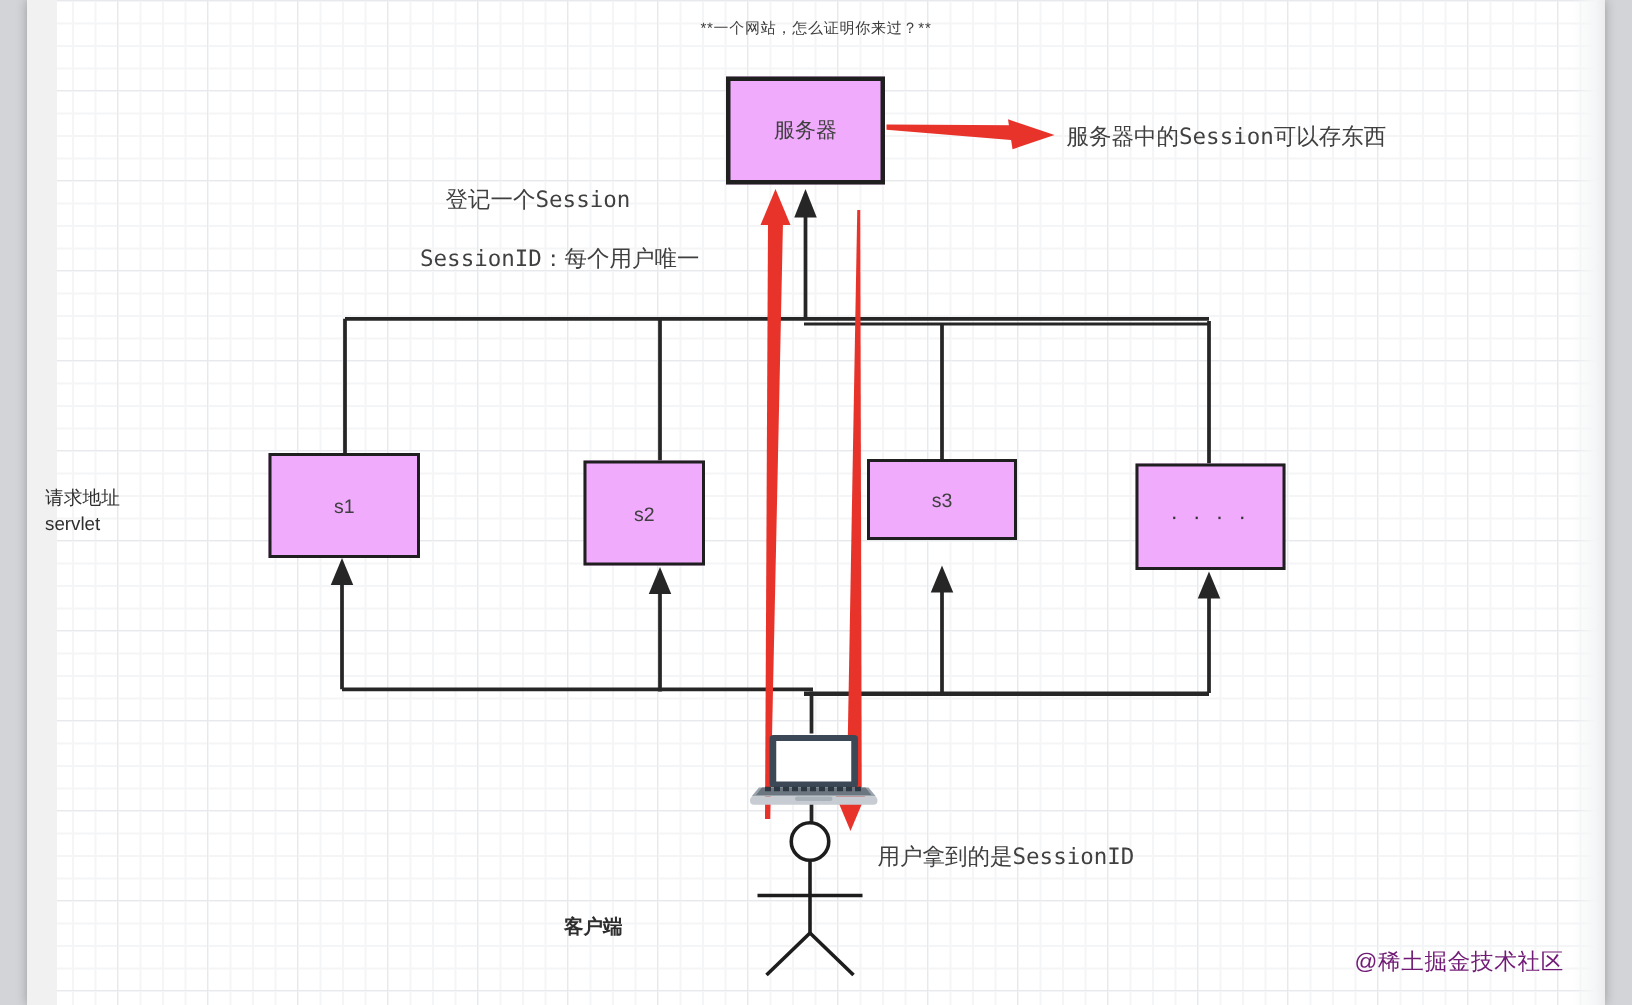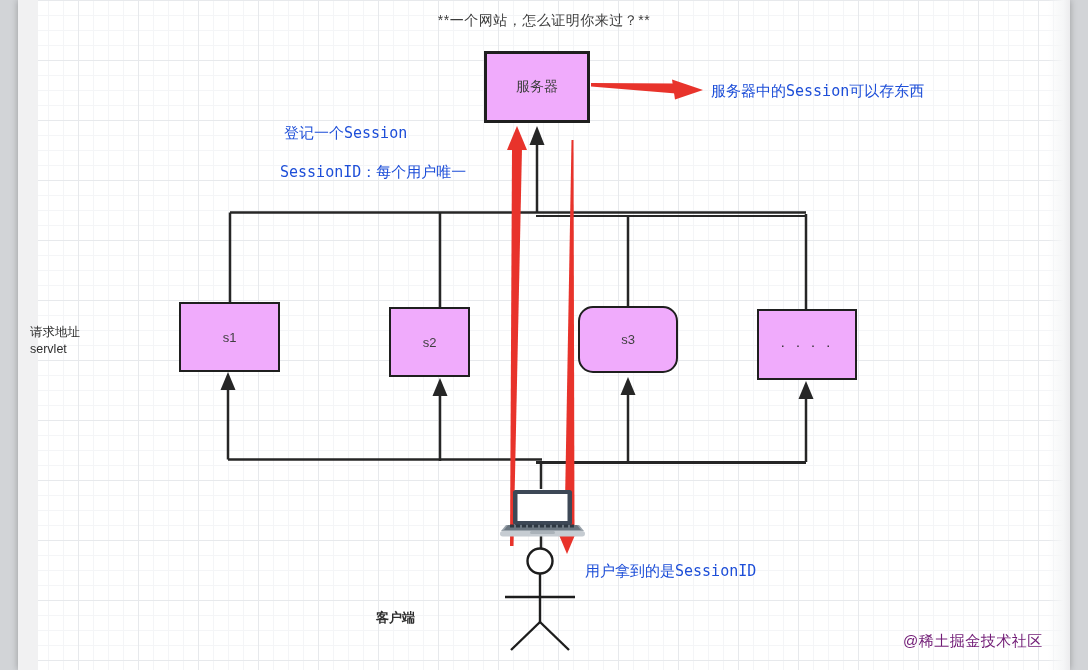--- a/index.html
+++ b/index.html
@@ -24,31 +24,31 @@
     position:absolute;left:0;top:0;width:20px;height:670px;
     background:#f1f1f2;
   }
   .canvas-right-fade{
     position:absolute;right:0;top:0;width:22px;height:670px;
     background:linear-gradient(90deg, rgba(255,255,255,0), #f5f6f7 70%, #ececee);
   }
   .abs{position:absolute;}
   .title{
     left:0;right:0;top:12px;text-align:center;
-    font-size:14px;color:#3c3c3c;letter-spacing:.5px;
+    font-size:10px;color:#3c3c3c;letter-spacing:.5px;
   }
   .node{
     background:#f0abfc;border:2.5px solid #1f1f1f;
     display:flex;align-items:center;justify-content:center;
     font-size:13px;color:#3f3f3f;box-sizing:border-box;
   }
   .node.server{border-width:3px;font-size:14px;}
   .node.dots{font-size:15px;letter-spacing:3px;color:#333;}
   .red-note{
-    color:#1d4ed8;
+    color:#404040;
     font-family:"DejaVu Sans Mono","Liberation Sans",monospace,sans-serif;
     font-size:15px;white-space:nowrap;text-align:right;
   }
   .side-label{
     text-align:left;font-size:12.5px;color:#2f2f2f;line-height:17px;
   }
   .plain-label{font-size:13px;color:#2e2e2e;white-space:nowrap;}
   .watermark{
     font-size:15px;color:#701a75;white-space:nowrap;letter-spacing:.5px;
   }
@@ -131,38 +131,38 @@
 </svg>
 
 <div class="abs title">**一个网站，怎么证明你来过？**</div>
 
 <div class="abs node server" style="left:484px;top:51px;width:106px;height:72px;">
   <span>服务器</span>
 </div>
 
 <div class="abs red-note" style="left:711px;top:82px;">服务器中的Session可以存东西</div>
 
-<div class="abs red-note" style="left:284px;top:124px;">登记一个Session</div>
+<div class="abs red-note" style="left:297px;top:124px;">登记一个Session</div>
 
 <div class="abs red-note" style="left:280px;top:163px;">SessionID：每个用户唯一</div>
 
 <div class="abs side-label" style="left:30px;top:324px;width:76px;">
   <div>请求地址</div>
   <div>servlet</div>
 </div>
 
 <div class="abs node" style="left:179px;top:302px;width:101px;height:70px;">
   <span>s1</span>
 </div>
 
 <div class="abs node" style="left:389px;top:307px;width:81px;height:70px;">
   <span>s2</span>
 </div>
 
-<div class="abs node" style="left:578px;top:306px;width:100px;height:67px;border-radius:15px;">
+<div class="abs node" style="left:578px;top:306px;width:100px;height:54px;">
   <span>s3</span>
 </div>
 
 <div class="abs node dots" style="left:757px;top:309px;width:100px;height:71px;">
   <span>· · · ·</span>
 </div>
 
 <div class="abs red-note" style="left:585px;top:562px;">用户拿到的是SessionID</div>
 
 <div class="abs plain-label" style="left:376px;top:609px;font-weight:bold;">客户端</div>

